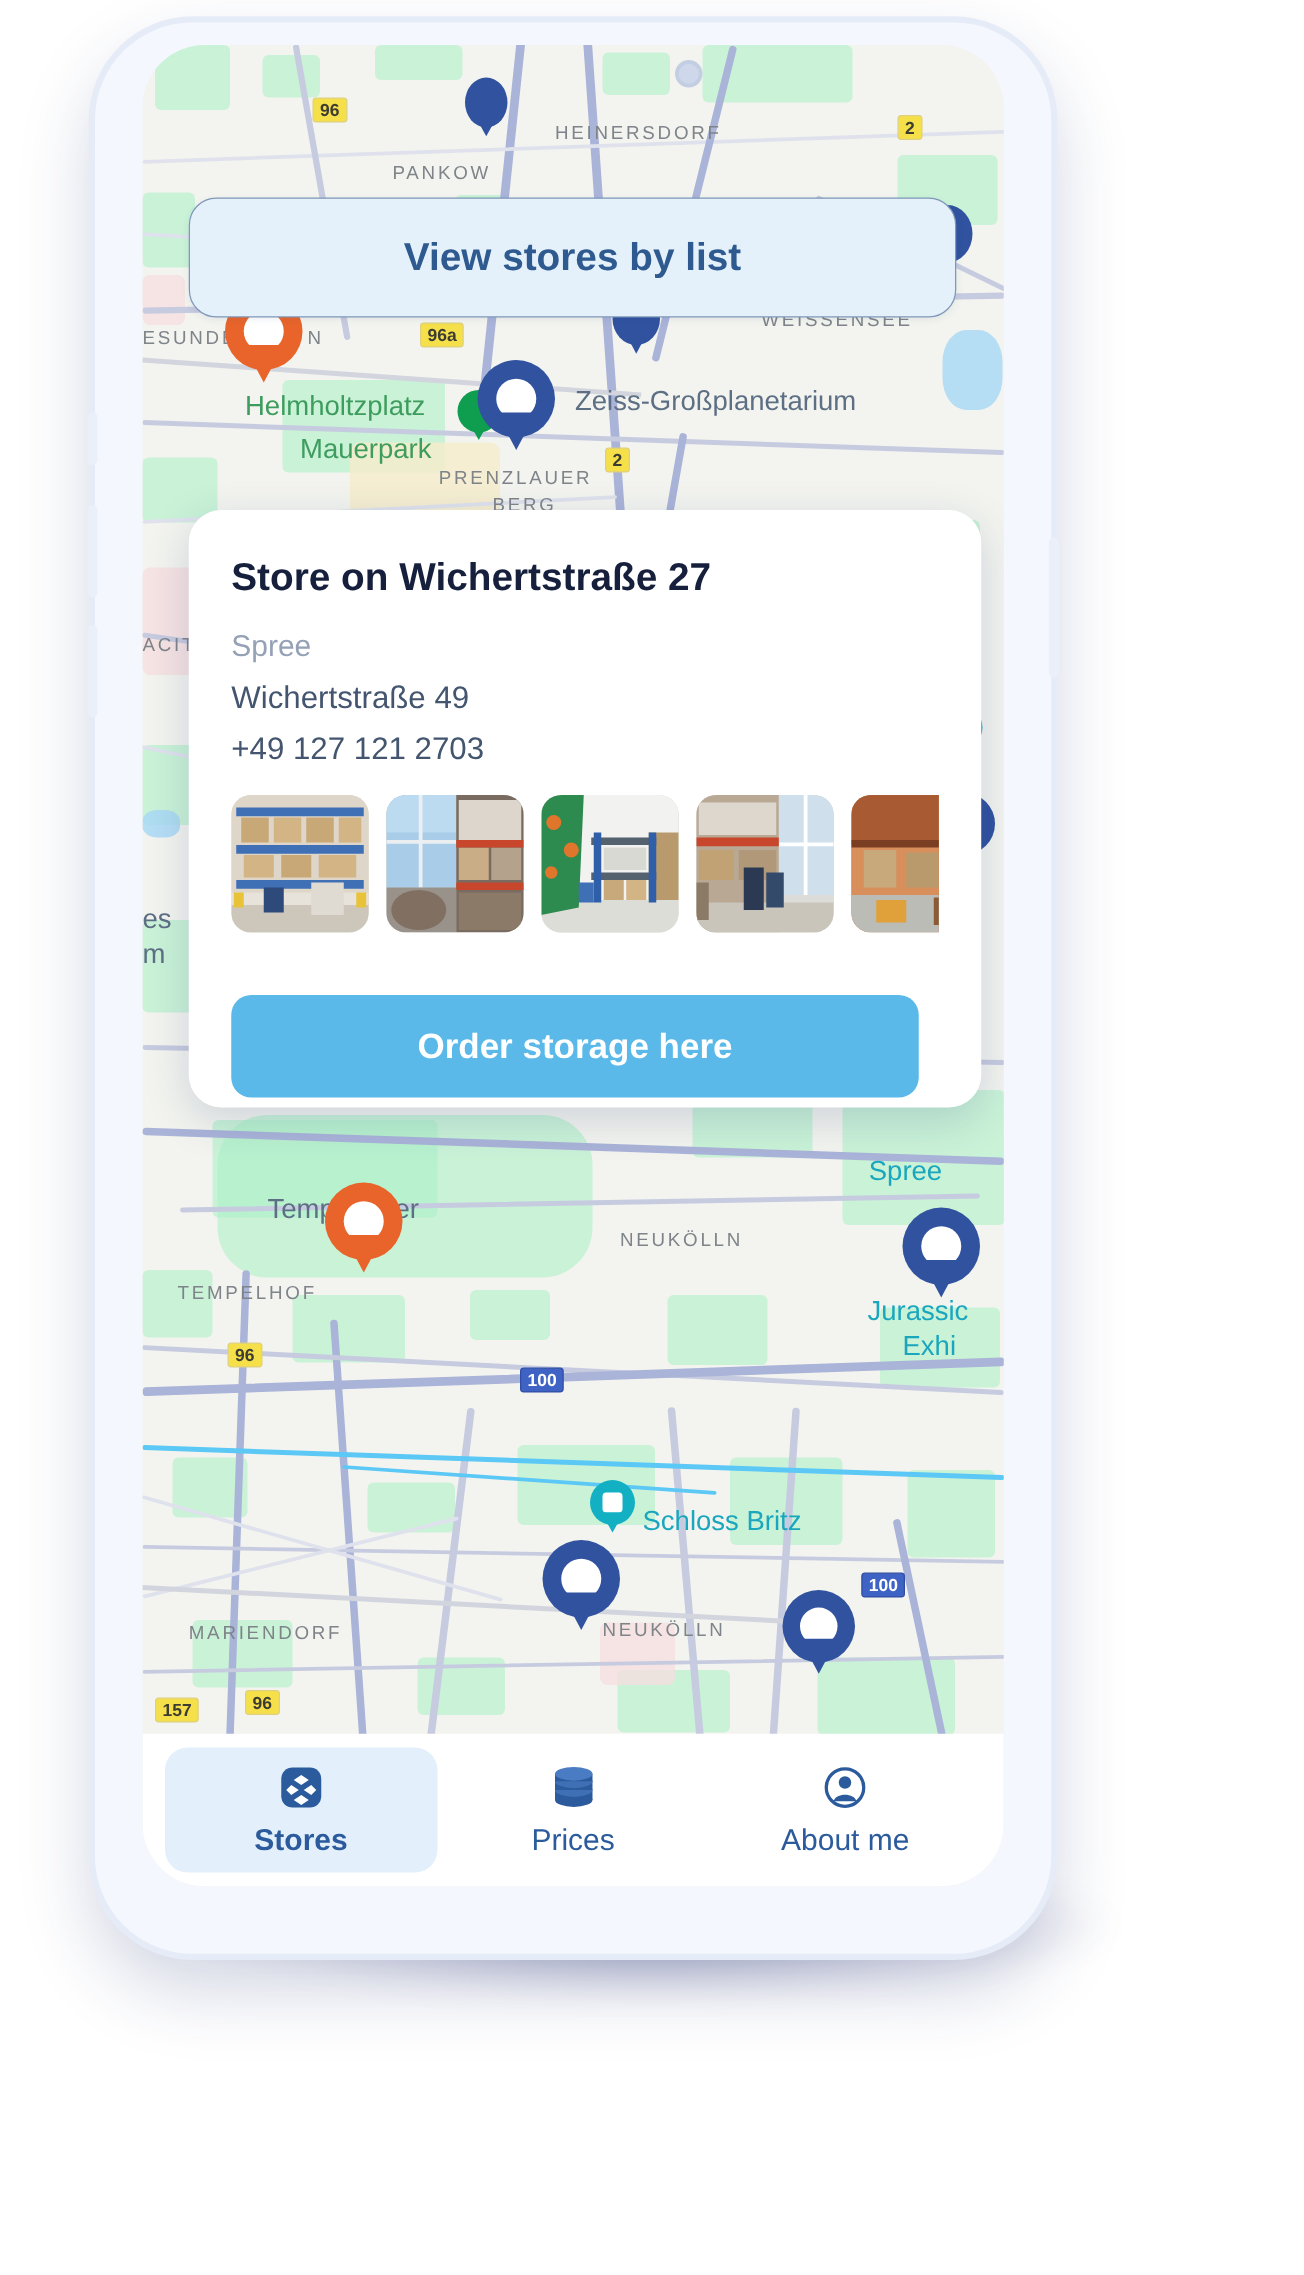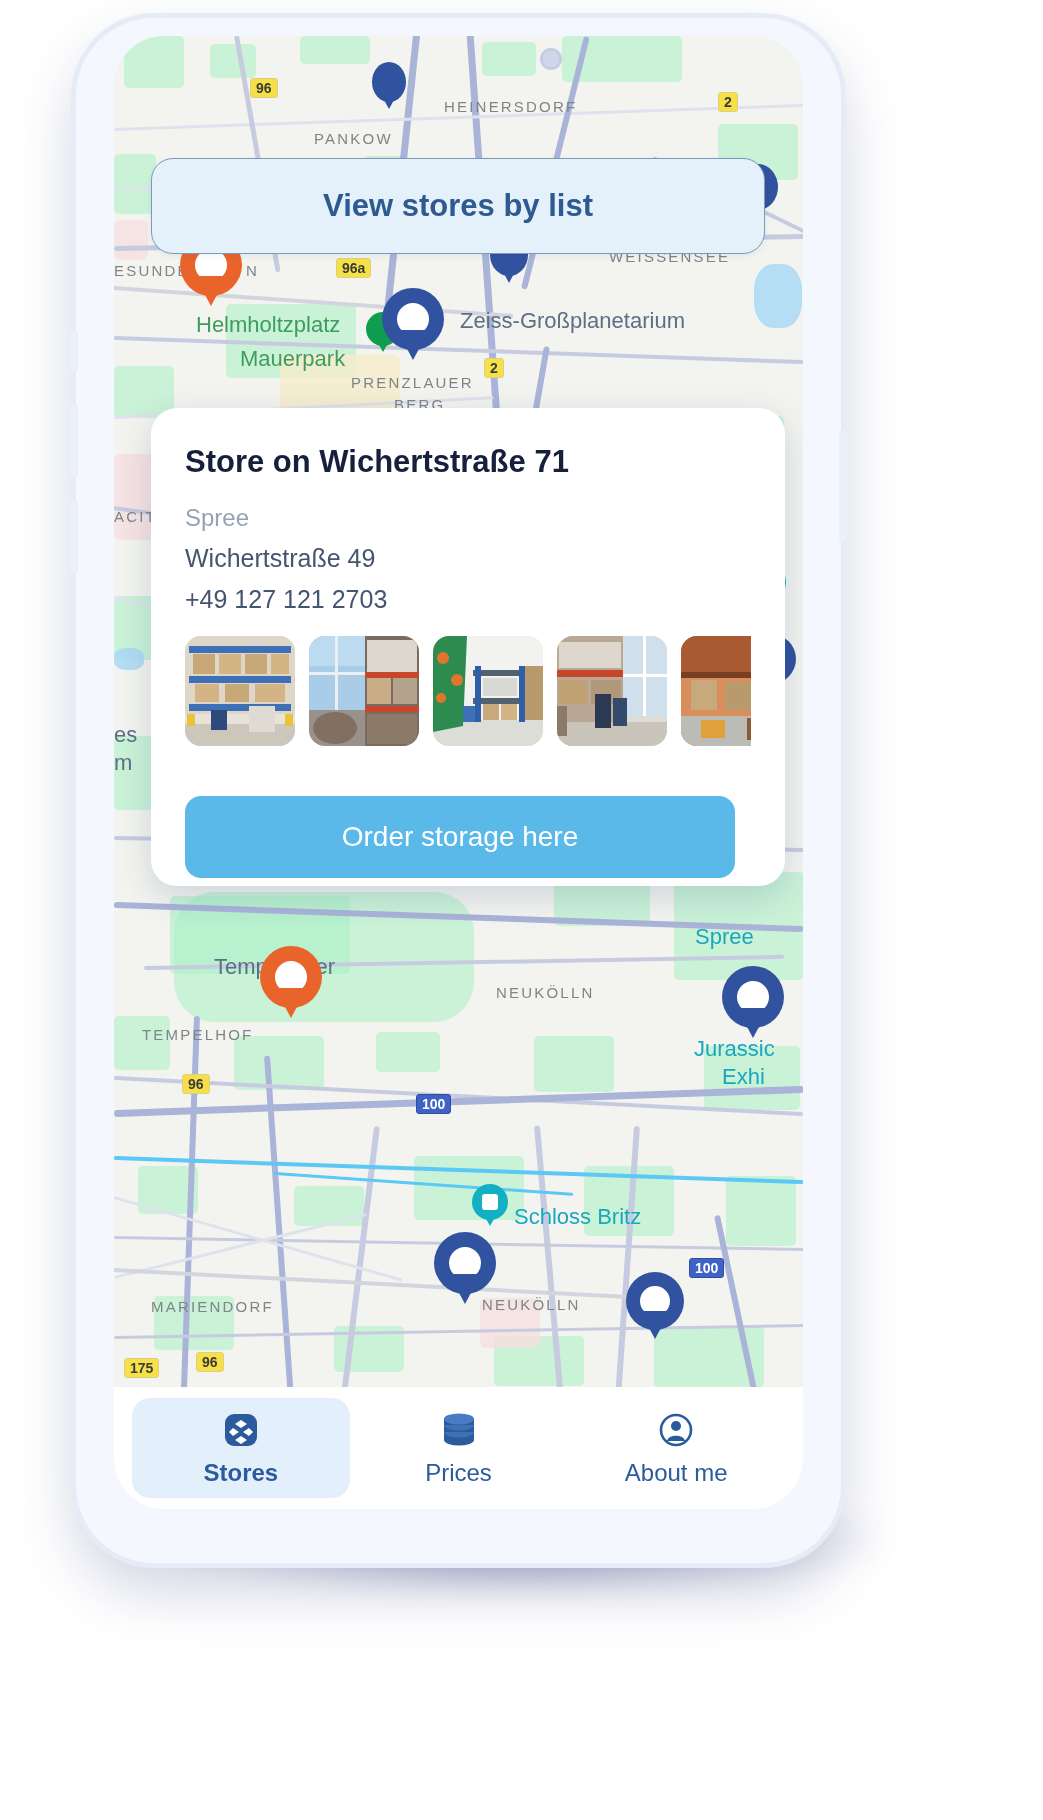--- a/index.html
+++ b/index.html
@@ -99,21 +99,21 @@
   .card-phone { color:#43556f; font-size:25px; margin-bottom:22px; }
 
   .thumbs { display:flex; gap:14px; overflow:hidden; height:112px; }
   .thumb {
     width:110px; height:110px; min-width:110px; border-radius:16px; overflow:hidden;
     position:relative; background:#d8d3cb;
   }
   .order-btn {
     position:absolute; left:34px; top:388px; width:550px; height:82px;
     background:#5ab9e8; border-radius:16px; border:none;
-    color:#fff; font-size:28px; font-weight:400;
+    color:#fff; font-size:28px; font-weight:700;
     display:flex; align-items:center; justify-content:center;
   }
 
   
   .tabbar {
     position:absolute; left:0; bottom:0; width:689px; height:122px;
     background:#ffffff; display:flex; align-items:center; z-index:35;
     padding:0 18px;
   }
   .tab { flex:1; display:flex; flex-direction:column; align-items:center; justify-content:center;
@@ -255,21 +255,21 @@
       </div>
 
       <div>
         <span class="shield" style="left:136px;top:42px;">96</span>
         <span class="shield" style="left:604px;top:56px;">2</span>
         <span class="shield" style="left:222px;top:222px;">96a</span>
         <span class="shield" style="left:370px;top:322px;">2</span>
         <span class="shield" style="left:68px;top:1038px;">96</span>
         <span class="shield blue" style="left:302px;top:1058px;">100</span>
         <span class="shield blue" style="left:575px;top:1222px;">100</span>
-        <span class="shield" style="left:10px;top:1322px;">175</span>
+        <span class="shield" style="left:10px;top:1322px;">157</span>
         <span class="shield" style="left:82px;top:1316px;">96</span>
       </div>
 
       <div class="pin" style="left:636px;top:528px;width:36px;height:36px;">
         <div class="head" style="background:#13b0c4;border-radius:50% 50% 50% 50%;">
           <div style="width:16px;height:16px;background:#fff;border-radius:3px;"></div>
         </div>
         <div class="tail" style="border-top:16px solid #13b0c4;border-left-width:9px;border-right-width:9px;"></div>
       </div>
       <div class="pin" style="left:358px;top:1148px;width:36px;height:36px;">
@@ -340,21 +340,21 @@
         </div>
         <div class="tail" style="border-top:30px solid #e8642a;border-left-width:16px;border-right-width:16px;top:68%;"></div>
       </div>
     </div>
 
     <div class="view-list-btn">
       <span>View stores by list</span>
     </div>
 
     <div class="info-card">
-      <div class="card-title">Store on Wichertstraße 71</div>
+      <div class="card-title">Store on Wichertstraße 27</div>
       <div class="card-city">Spree</div>
       <div class="card-addr">Wichertstraße 49</div>
       <div class="card-phone">+49 127 121 2703</div>
 
       <div class="thumbs">
         <div class="thumb">
           <svg width="110" height="110" viewBox="0 0 110 110">
             <rect width="110" height="110" fill="#e8e3da"></rect>
             <rect x="0" y="0" width="110" height="78" fill="#ded6c8"></rect>
             <rect x="4" y="10" width="102" height="7" fill="#3f6fb5"></rect>

